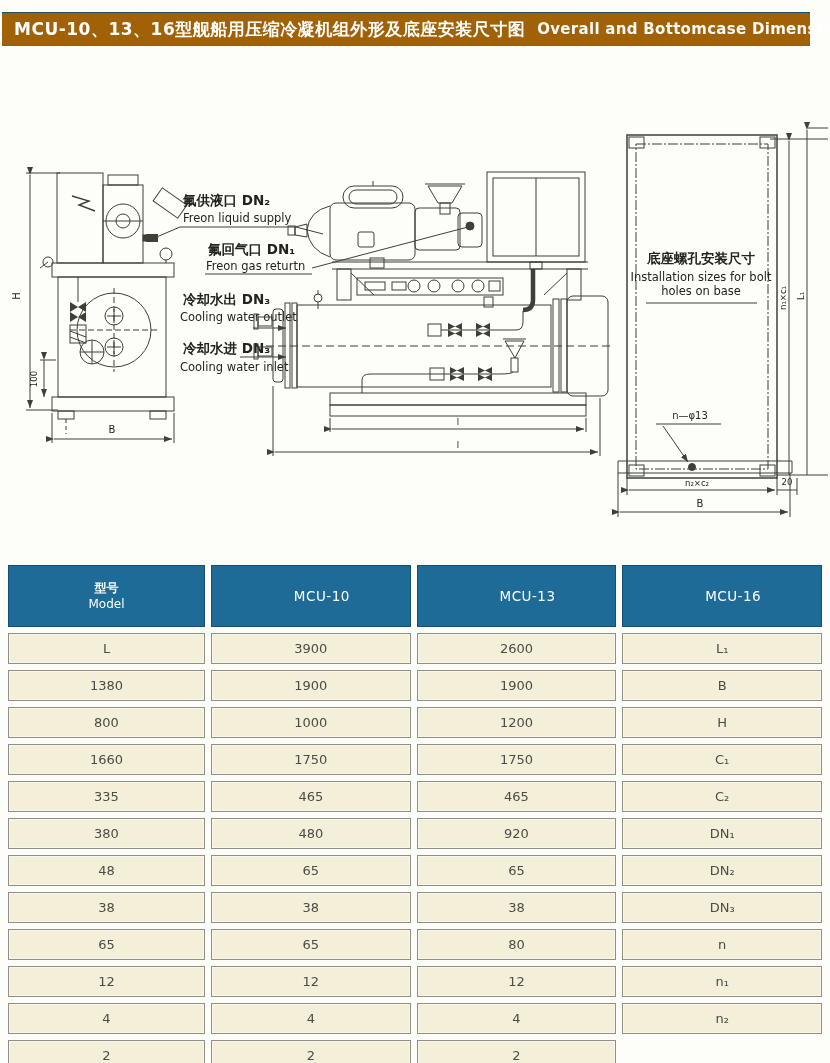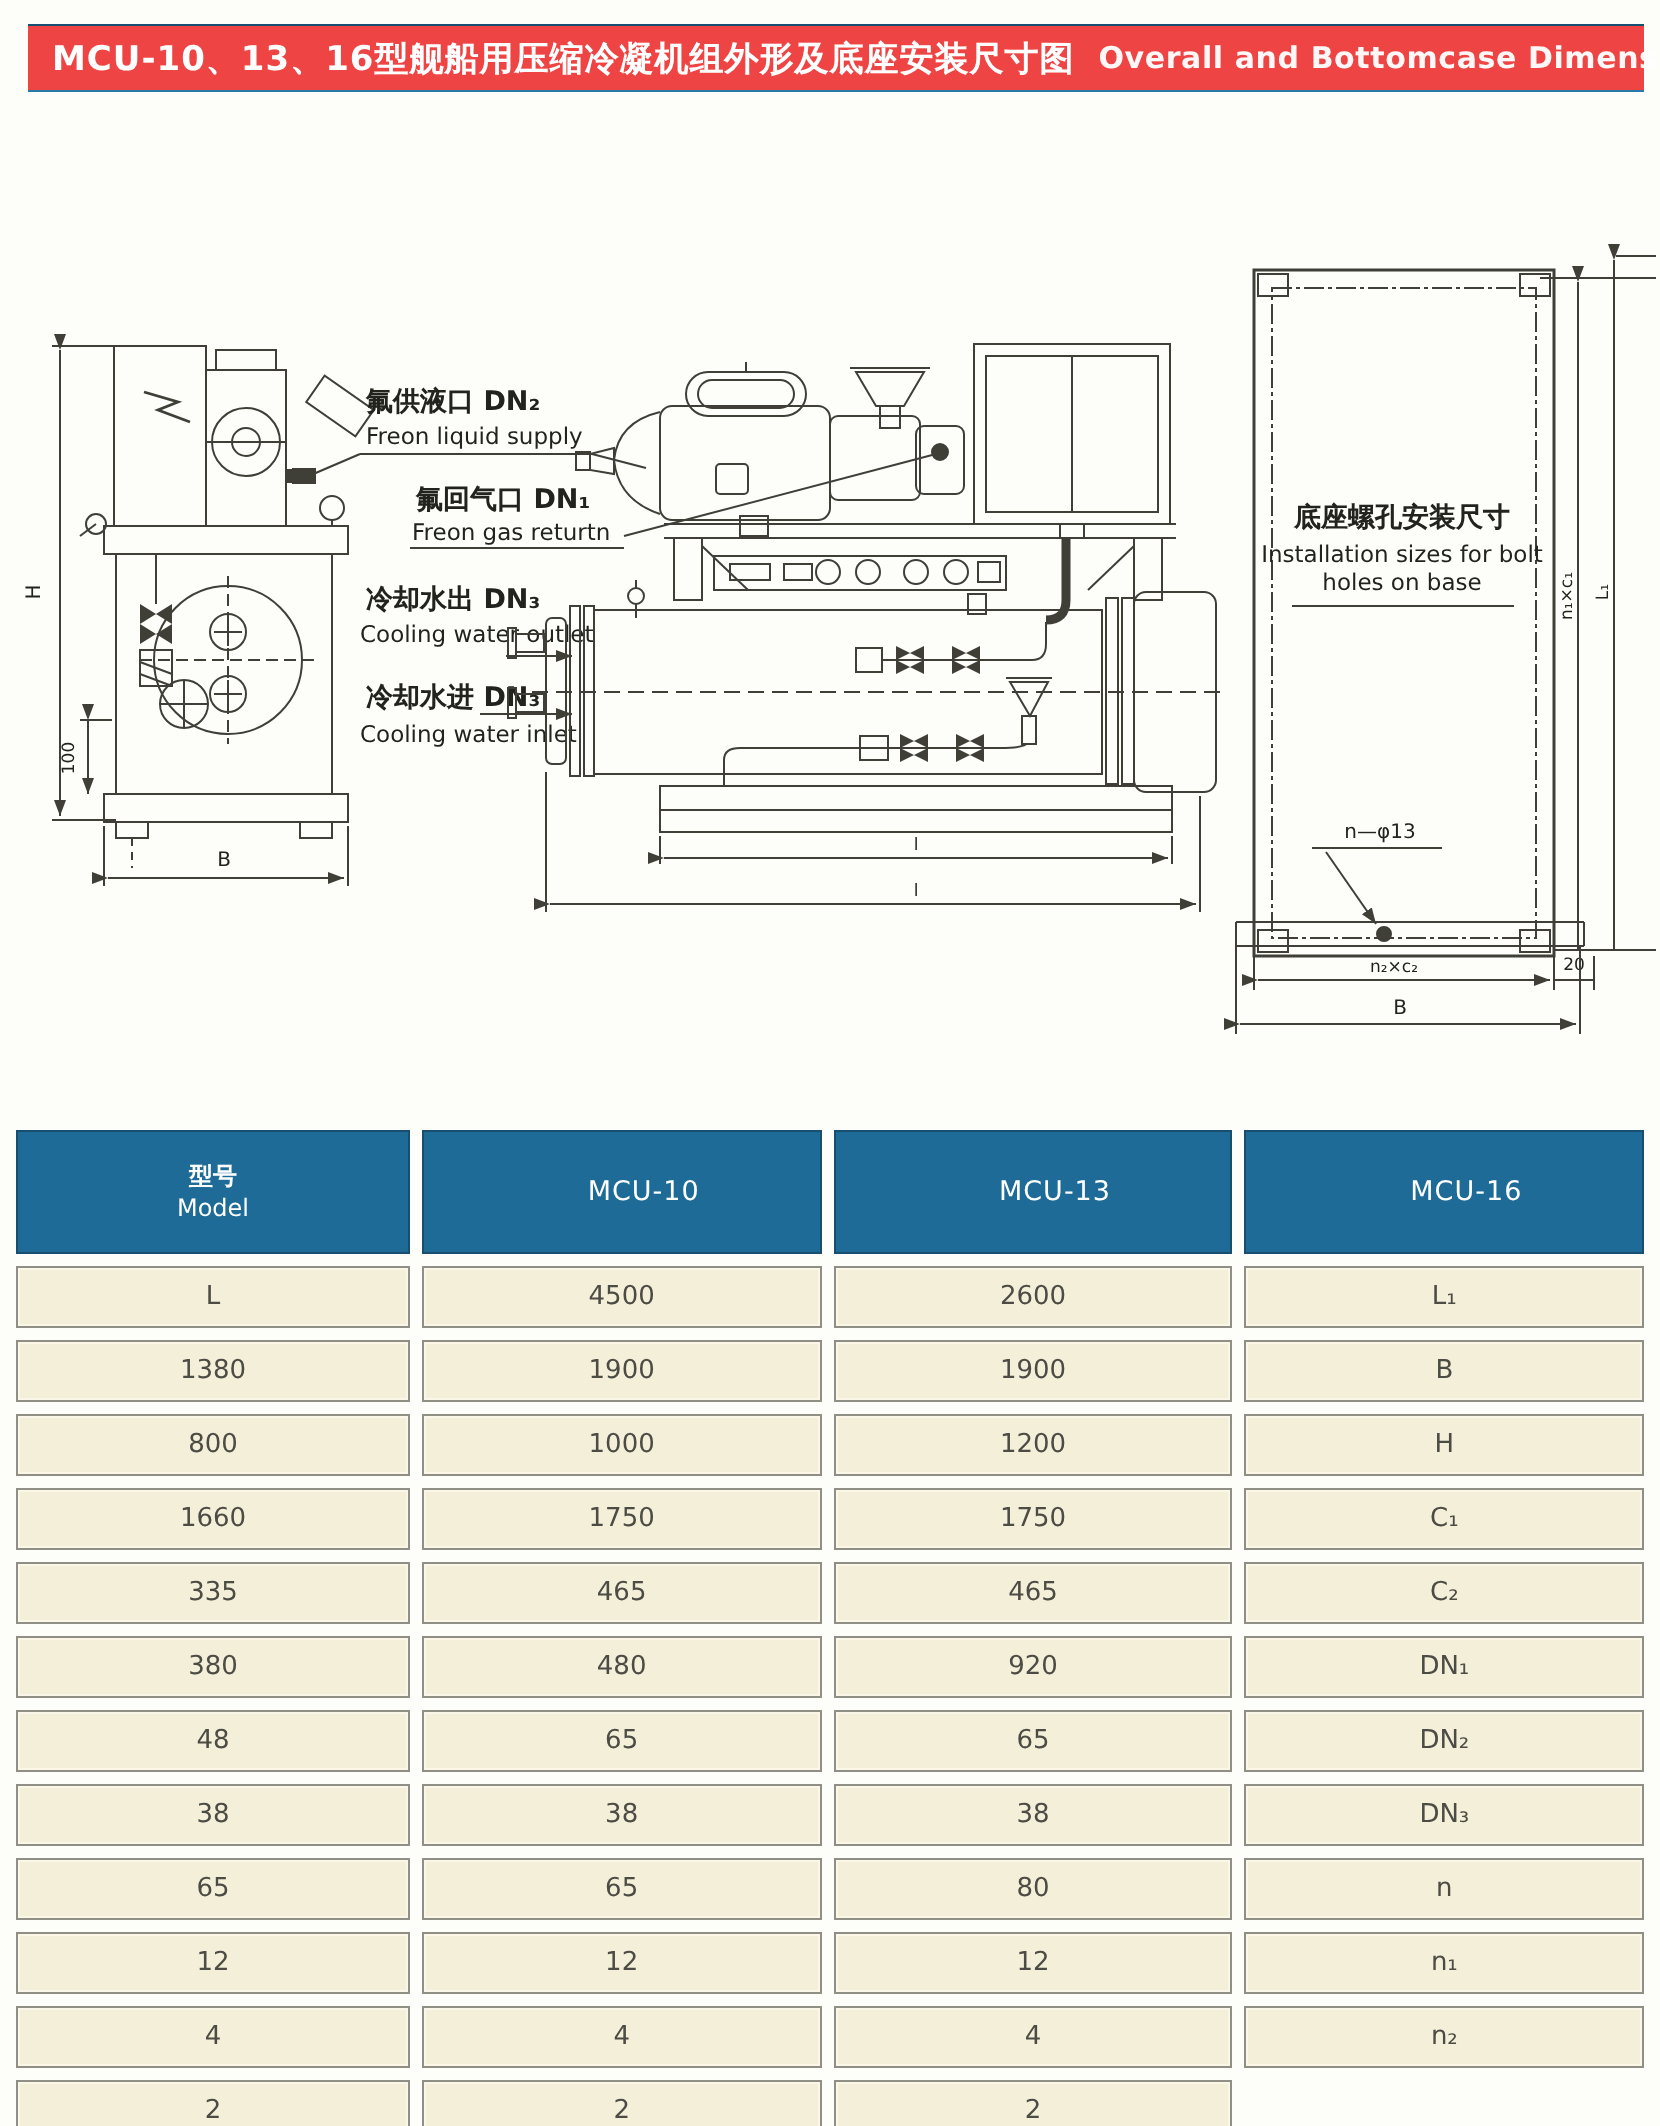--- a/index.html
+++ b/index.html
@@ -4,22 +4,22 @@
 <style>
   html,body{margin:0;padding:0;}
   body{
     width:830px;height:1063px;position:relative;
     background:#fdfdfa;
     font-family:"DejaVu Sans","Liberation Sans",sans-serif;
     overflow:hidden;
   }
   
   .title-bar{
-    position:absolute;left:14px;top:12px;width:808px;height:34px;
-    background:#ef4444;color:#ffffff;
+    position:absolute;left:2px;top:12px;width:808px;height:34px;
+    background:#a16207;color:#ffffff;
     display:flex;align-items:center;gap:12px;
     padding-left:12px;box-sizing:border-box;
     box-shadow:0 1px 0 #174f70 inset, 0 -1px 0 #2a7aa6 inset;
   }
   .title-zh{font-size:17px;font-weight:bold;letter-spacing:.5px;white-space:nowrap;}
   .title-en{font-size:15px;font-weight:bold;letter-spacing:.3px;white-space:nowrap;opacity:.96;}
   
   .diagram{position:absolute;left:0;top:55px;width:830px;height:505px;}
   svg text{fill:#23231e;}
   .zh-label{font-size:13.5px;font-weight:bold;}
@@ -344,21 +344,21 @@
       <span class="hdr-col">MCU-10</span>
     </div>
     <div class="cell header">
       <span class="hdr-col">MCU-13</span>
     </div>
     <div class="cell header">
       <span class="hdr-col">MCU-16</span>
     </div>
 
     <div class="cell">L</div>
-    <div class="cell">4500</div>
+    <div class="cell">3900</div>
     <div class="cell">2600</div>
 
     <div class="cell">L₁</div>
     <div class="cell">1380</div>
     <div class="cell">1900</div>
     <div class="cell">1900</div>
 
     <div class="cell">B</div>
     <div class="cell">800</div>
     <div class="cell">1000</div>

